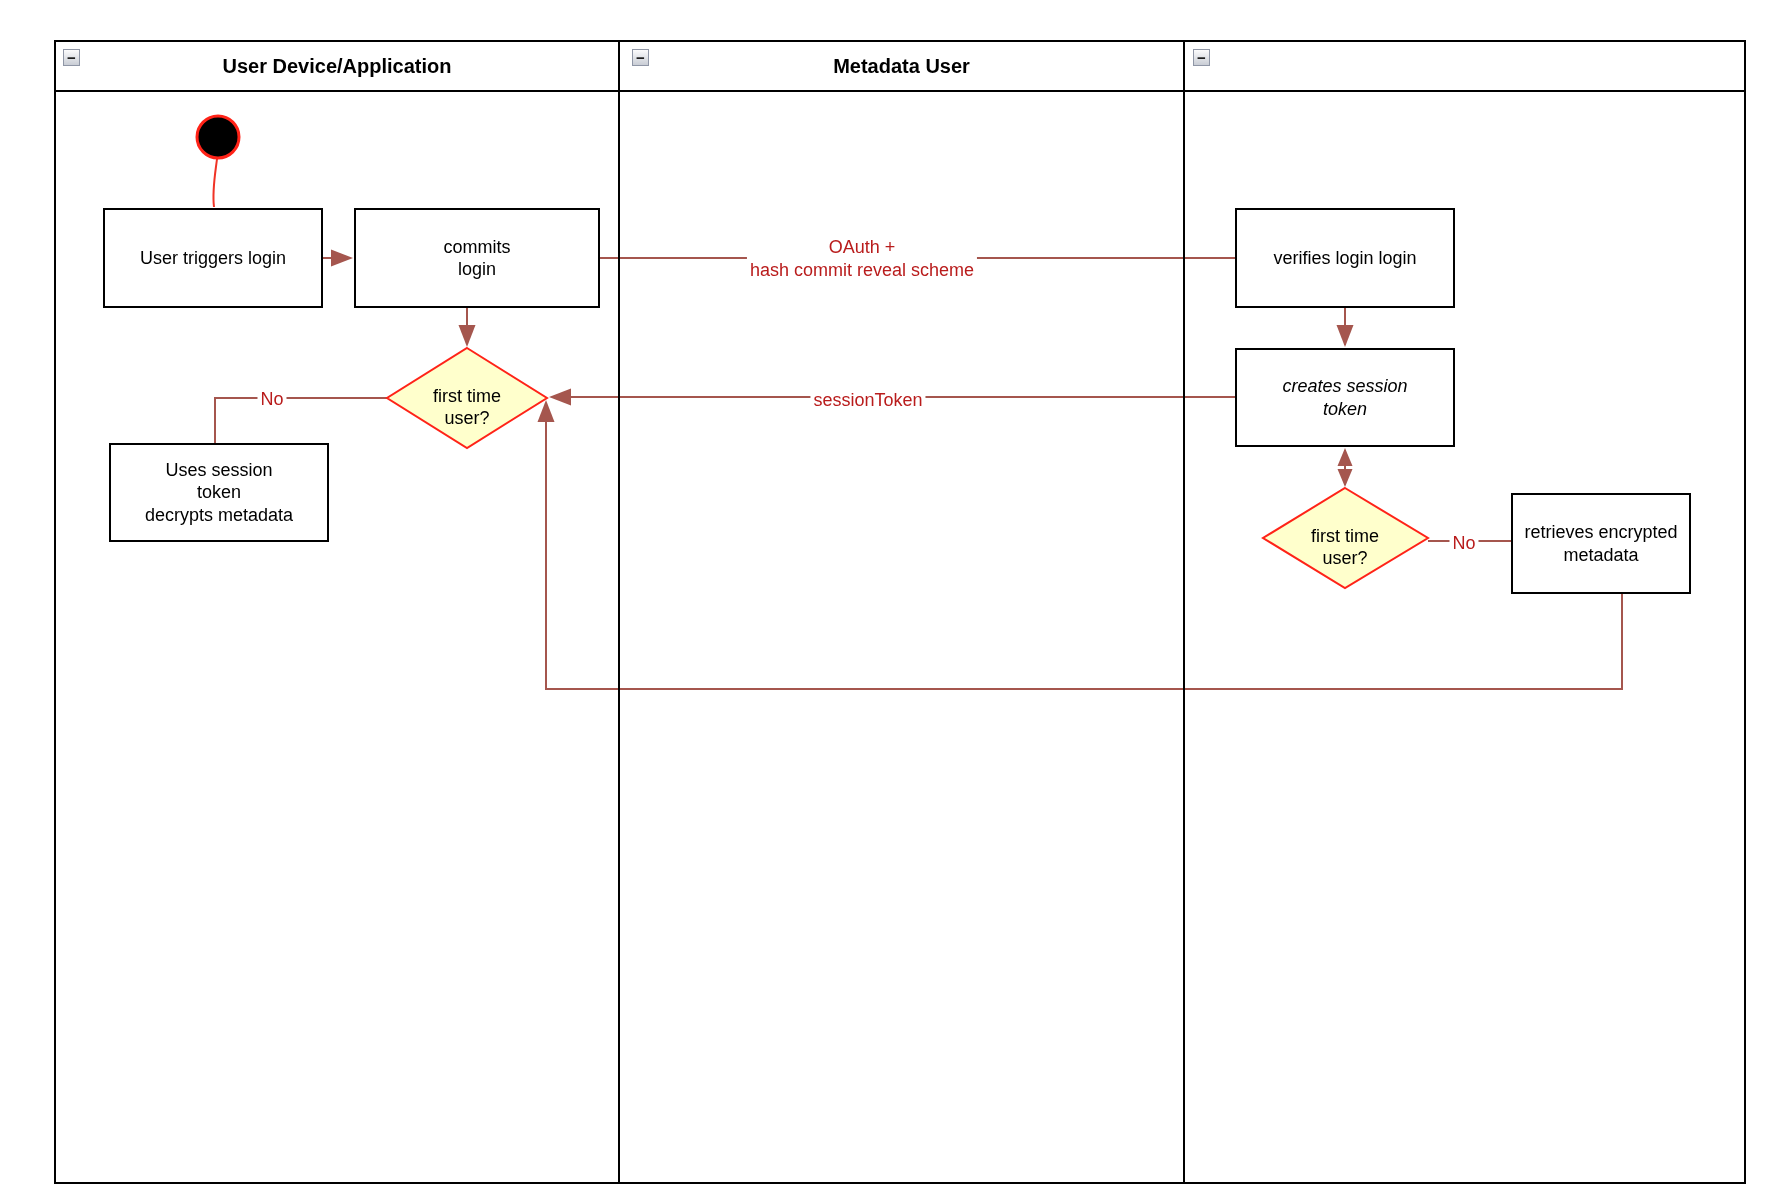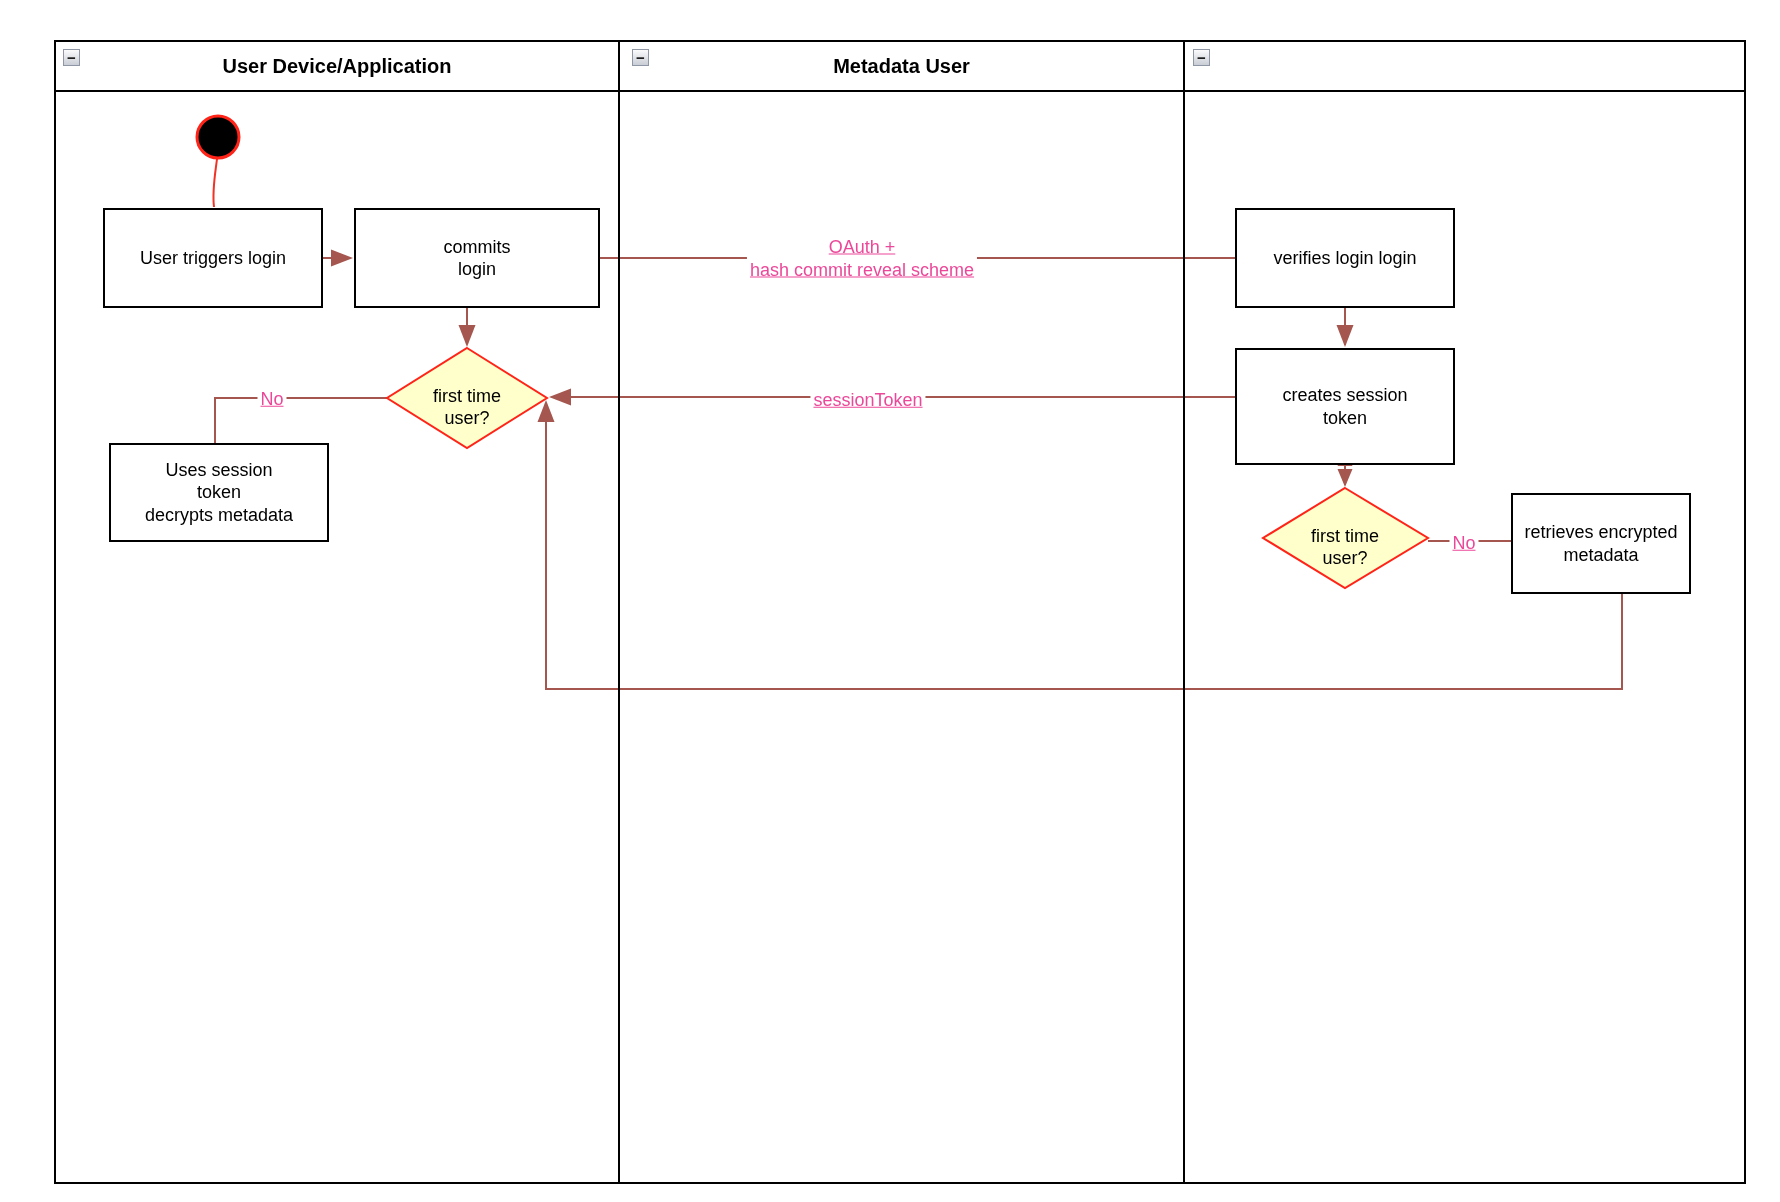--- a/index.html
+++ b/index.html
@@ -33,22 +33,22 @@
     white-space:pre-line;line-height:1.25;
   }
   .diamond-label{
     position:absolute;transform:translate(-50%,-50%);
     text-align:center;font-size:18px;color:#000;
     white-space:pre-line;line-height:1.2;pointer-events:none;margin-top:10px;
   }
   .edge-label{
     position:absolute;transform:translate(-50%,-50%);
     background:#ffffff;padding:0 3px;
-    text-align:center;font-size:18px;color:#ec4899;
-    white-space:pre-line;line-height:1.25;text-decoration:underline;
+    text-align:center;font-size:18px;color:#b91c1c;
+    white-space:pre-line;line-height:1.25;
   }
 </style>
 </head>
 <body>
 
 <div id="stage">
 
   <svg id="wires" viewBox="0 0 1780 1202">
 
     <g stroke="#a5564e" stroke-width="2" fill="none">
@@ -109,21 +109,21 @@
 login</span>
   </div>
   <div class="node-box" style="left:109px;top:443px;width:220px;height:99px;align-items:center;">
     <span>Uses session
 token
 decrypts metadata</span>
   </div>
   <div class="node-box" style="left:1235px;top:208px;width:220px;height:100px;">
     <span>verifies login login</span>
   </div>
-  <div class="node-box" style="left:1235px;top:348px;width:220px;height:117px;">
+  <div class="node-box" style="left:1235px;top:348px;width:220px;height:99px;font-style:italic;">
     <span>creates session
 token</span>
   </div>
   <div class="node-box" style="left:1511px;top:493px;width:180px;height:101px;">
     <span>retrieves encrypted
 metadata</span>
   </div>
 
   <div class="diamond-label" style="left:467px;top:398px;">first time
 user?</div>

